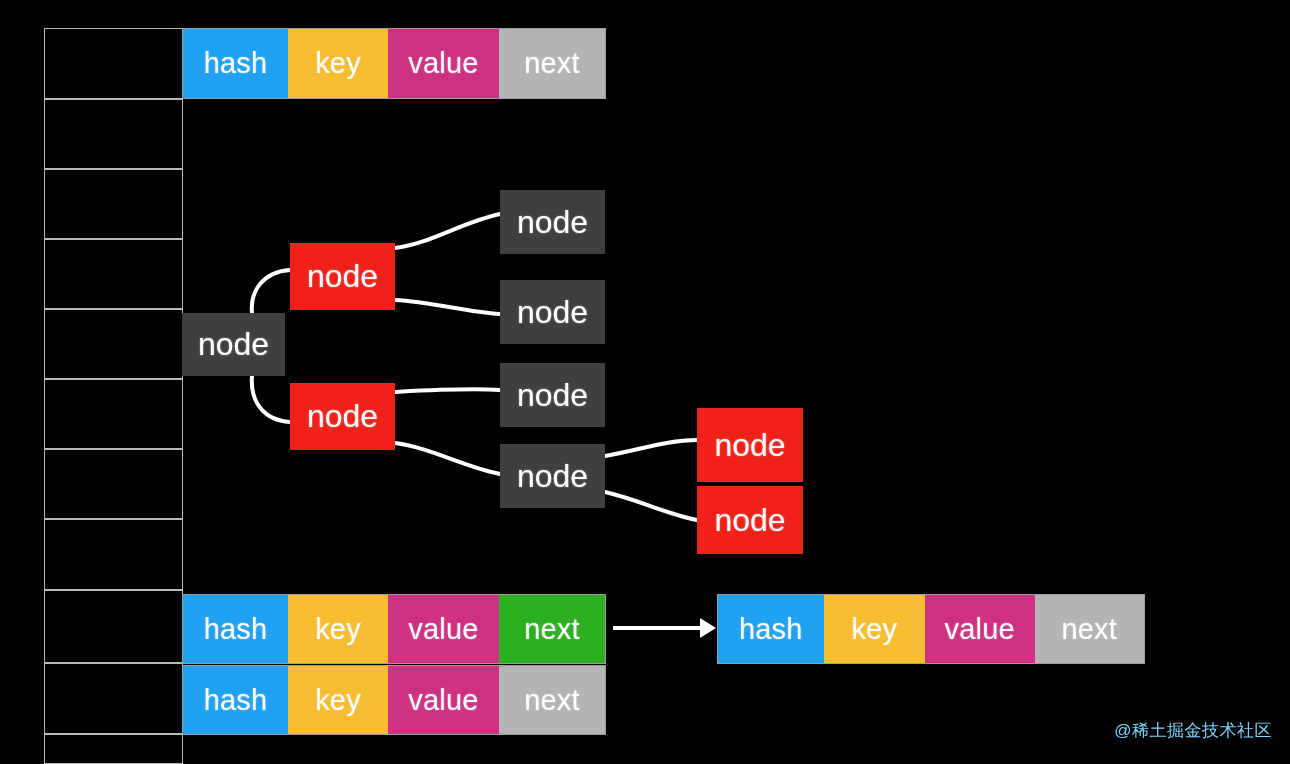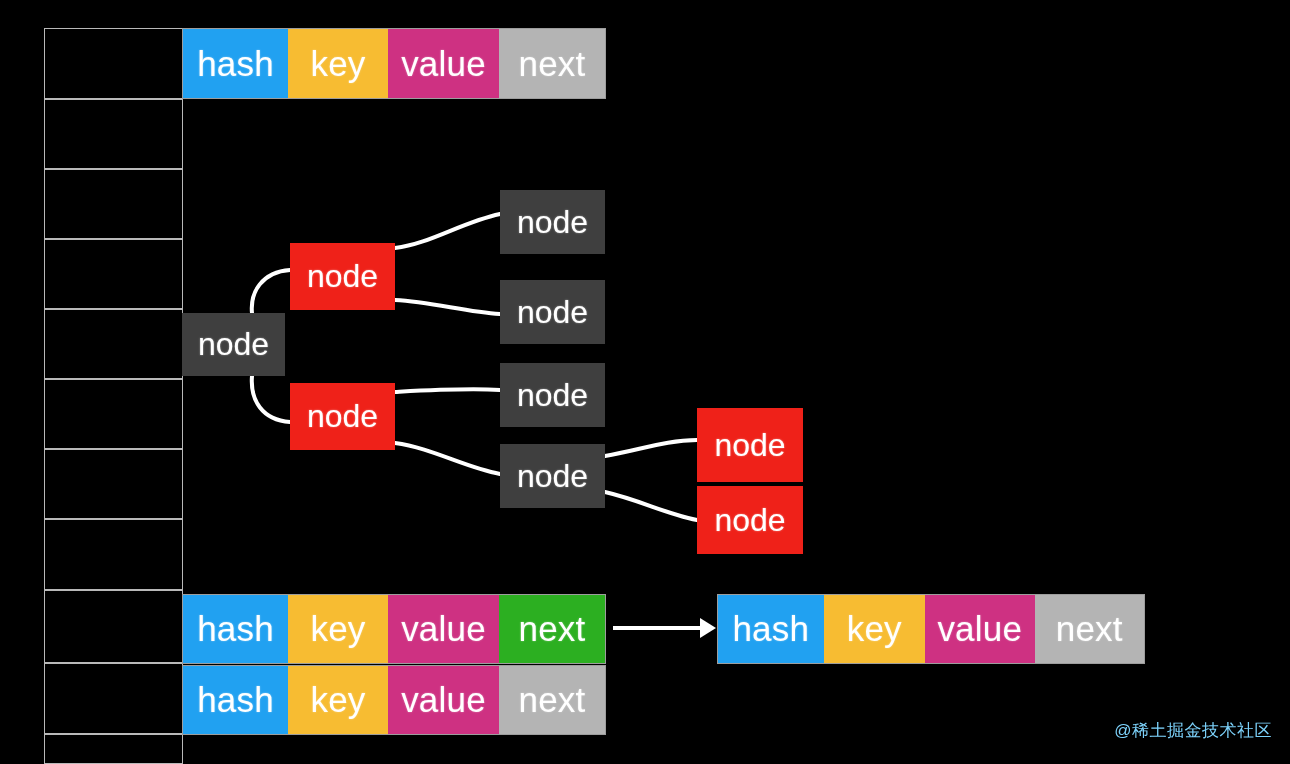--- a/index.html
+++ b/index.html
@@ -33,21 +33,21 @@
     position: absolute;
     display: flex;
     box-sizing: border-box;
     border: 1px solid #9d9d9d;
   }
   .entry-cell {
     display: flex;
     align-items: center;
     justify-content: center;
     color: #ffffff;
-    font-size: 35px;
+    font-size: 29px;
     font-weight: 400;
     letter-spacing: 0.2px;
     box-sizing: border-box;
     text-shadow: 0 0 2px rgba(255,255,255,0.45);
   }
 
   
   .node-box {
     position: absolute;
     display: flex;

